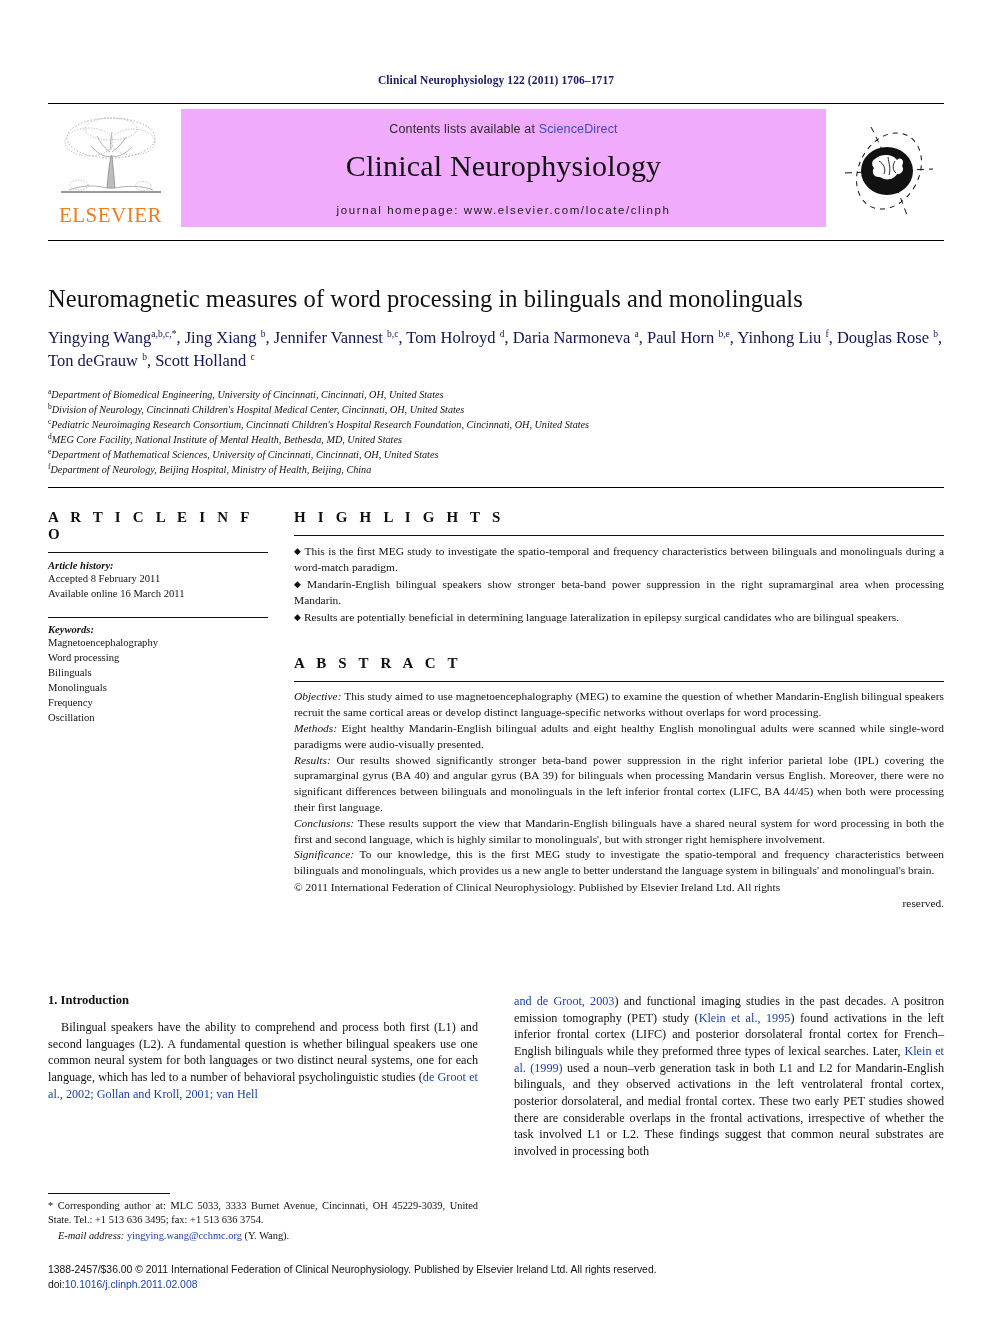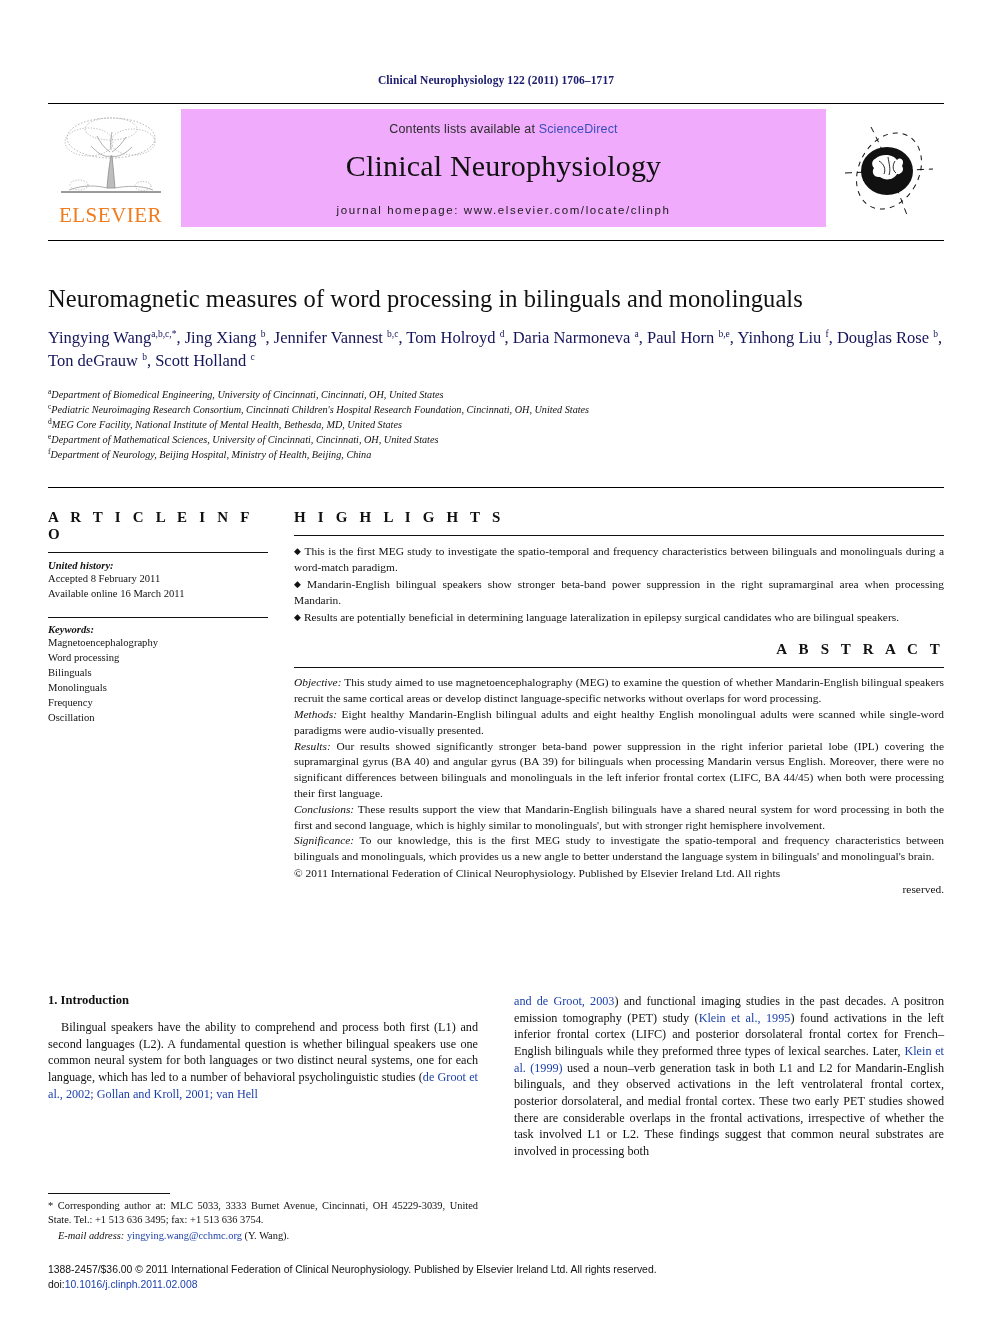--- a/index.html
+++ b/index.html
@@ -217,22 +217,21 @@
     font-family: "Liberation Serif", serif;
     font-size: 11.4px;
     color: #111;
     line-height: 1.41;
     text-align: justify;
   }
   .hl-item { margin-bottom: 1px; }
   .hl-bullet { margin-right: 3px; font-size: 9px; vertical-align: 1px; }
 
   .abs-head {
-    margin-top: 16px;
-    text-align: right;
+    margin-top: 30px;
   }
   .abstract {
     font-family: "Liberation Serif", serif;
     font-size: 11.4px;
     color: #111;
     line-height: 1.385;
     text-align: justify;
   }
   .abstract p { margin: 0; }
   .abstract .lbl { font-style: italic; }
@@ -373,33 +372,34 @@
       </div>
 
     </div>
   </div>
 
   <div class="title-block">
     <h1 class="paper-title">Neuromagnetic measures of word processing in bilinguals and monolinguals</h1>
     <div class="authors">Yingying Wang<sup>a,b,c,</sup><sup>*</sup>, Jing Xiang <sup>b</sup>, Jennifer Vannest <sup>b,c</sup>, Tom Holroyd <sup>d</sup>, Daria Narmoneva <sup>a</sup>, Paul Horn <sup>b,e</sup>, Yinhong Liu <sup>f</sup>, Douglas Rose <sup>b</sup>, Ton deGrauw <sup>b</sup>, Scott Holland <sup>c</sup></div>
     <div class="affiliations">
       <div><sup>a</sup><span>Department of Biomedical Engineering, University of Cincinnati, Cincinnati, OH, United States</span></div>
+      <div><sup>b</sup><span>Division of Neurology, Cincinnati Children's Hospital Medical Center, Cincinnati, OH, United States</span></div>
       <div><sup>c</sup><span>Pediatric Neuroimaging Research Consortium, Cincinnati Children's Hospital Research Foundation, Cincinnati, OH, United States</span></div>
       <div><sup>d</sup><span>MEG Core Facility, National Institute of Mental Health, Bethesda, MD, United States</span></div>
       <div><sup>e</sup><span>Department of Mathematical Sciences, University of Cincinnati, Cincinnati, OH, United States</span></div>
       <div><sup>f</sup><span>Department of Neurology, Beijing Hospital, Ministry of Health, Beijing, China</span></div>
     </div>
   </div>
 
   <div class="cols">
 
     <div class="col-left">
       <div class="sec-head">A R T I C L E    I N F O</div>
       <div class="rule"></div>
-      <div class="info-label">United history:</div>
+      <div class="info-label">Article history:</div>
       <div class="info-line">Accepted 8 February 2011</div>
       <div class="info-line">Available online 16 March 2011</div>
       <div class="info-gap"></div>
       <div class="kw-rule"></div>
       <div class="info-label">Keywords:</div>
       <div class="info-line">Magnetoencephalography</div>
       <div class="info-line">Word processing</div>
       <div class="info-line">Bilinguals</div>
       <div class="info-line">Monolinguals</div>
       <div class="info-line">Frequency</div>

